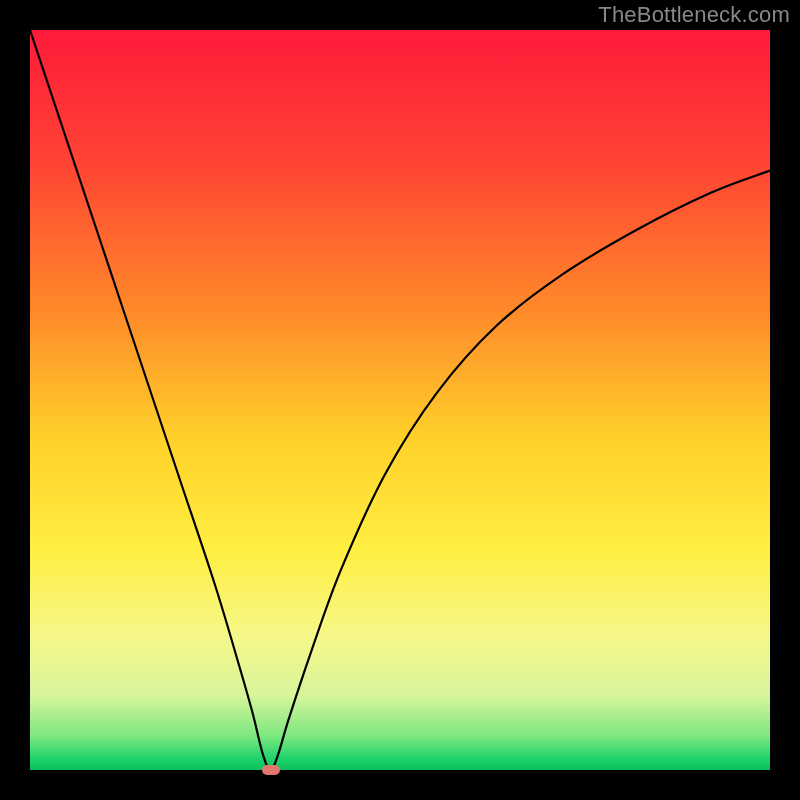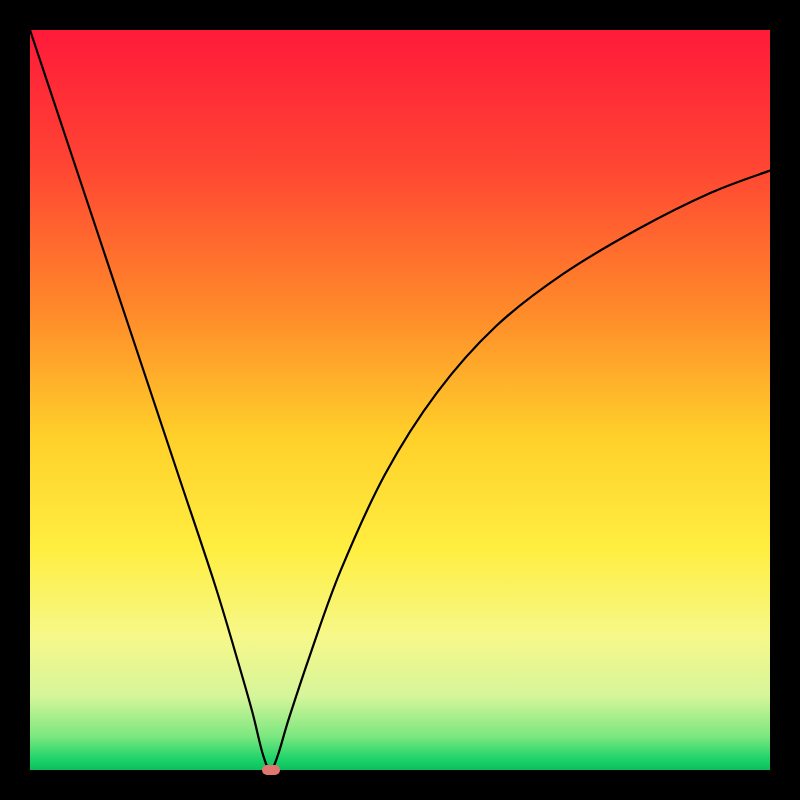--- a/index.html
+++ b/index.html
@@ -43,20 +43,21 @@
     background: #e0766f;
     border-radius: 5px;
     z-index: 4;
     transform: translate(-50%, -50%);
   }
 </style>
 </head>
 <body>
 
 <div class="frame">
+  <div class="watermark">TheBottleneck.com</div>
   <svg class="plot" viewBox="0 0 740 740" preserveAspectRatio="none">
     <defs>
       <linearGradient id="bg-grad" x1="0" y1="0" x2="0" y2="1">
           <stop offset="0.00%" stop-color="#ff1a3a"></stop>
           <stop offset="18.00%" stop-color="#ff4433"></stop>
           <stop offset="38.00%" stop-color="#ff8a2a"></stop>
           <stop offset="55.00%" stop-color="#ffd02a"></stop>
           <stop offset="70.00%" stop-color="#ffee40"></stop>
           <stop offset="82.00%" stop-color="#f6f88a"></stop>
           <stop offset="90.00%" stop-color="#d6f59a"></stop>

